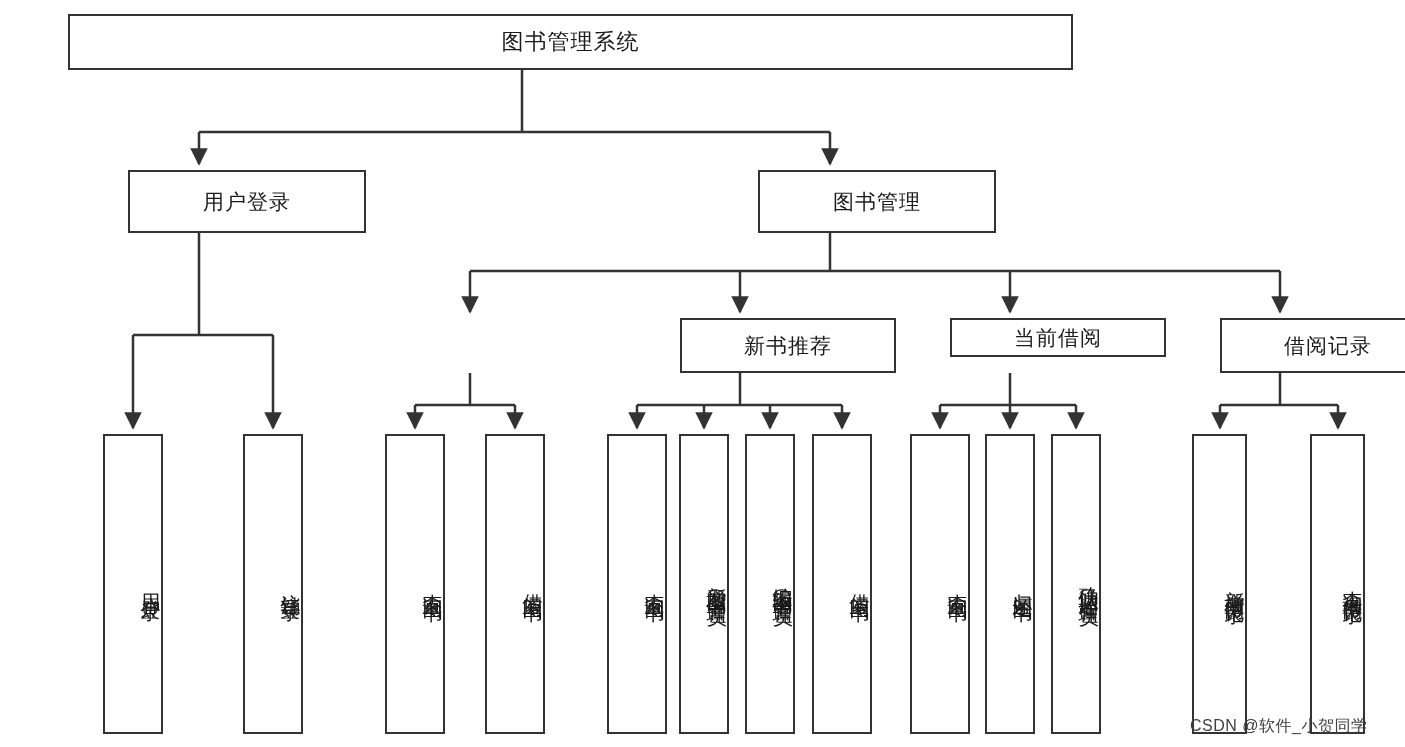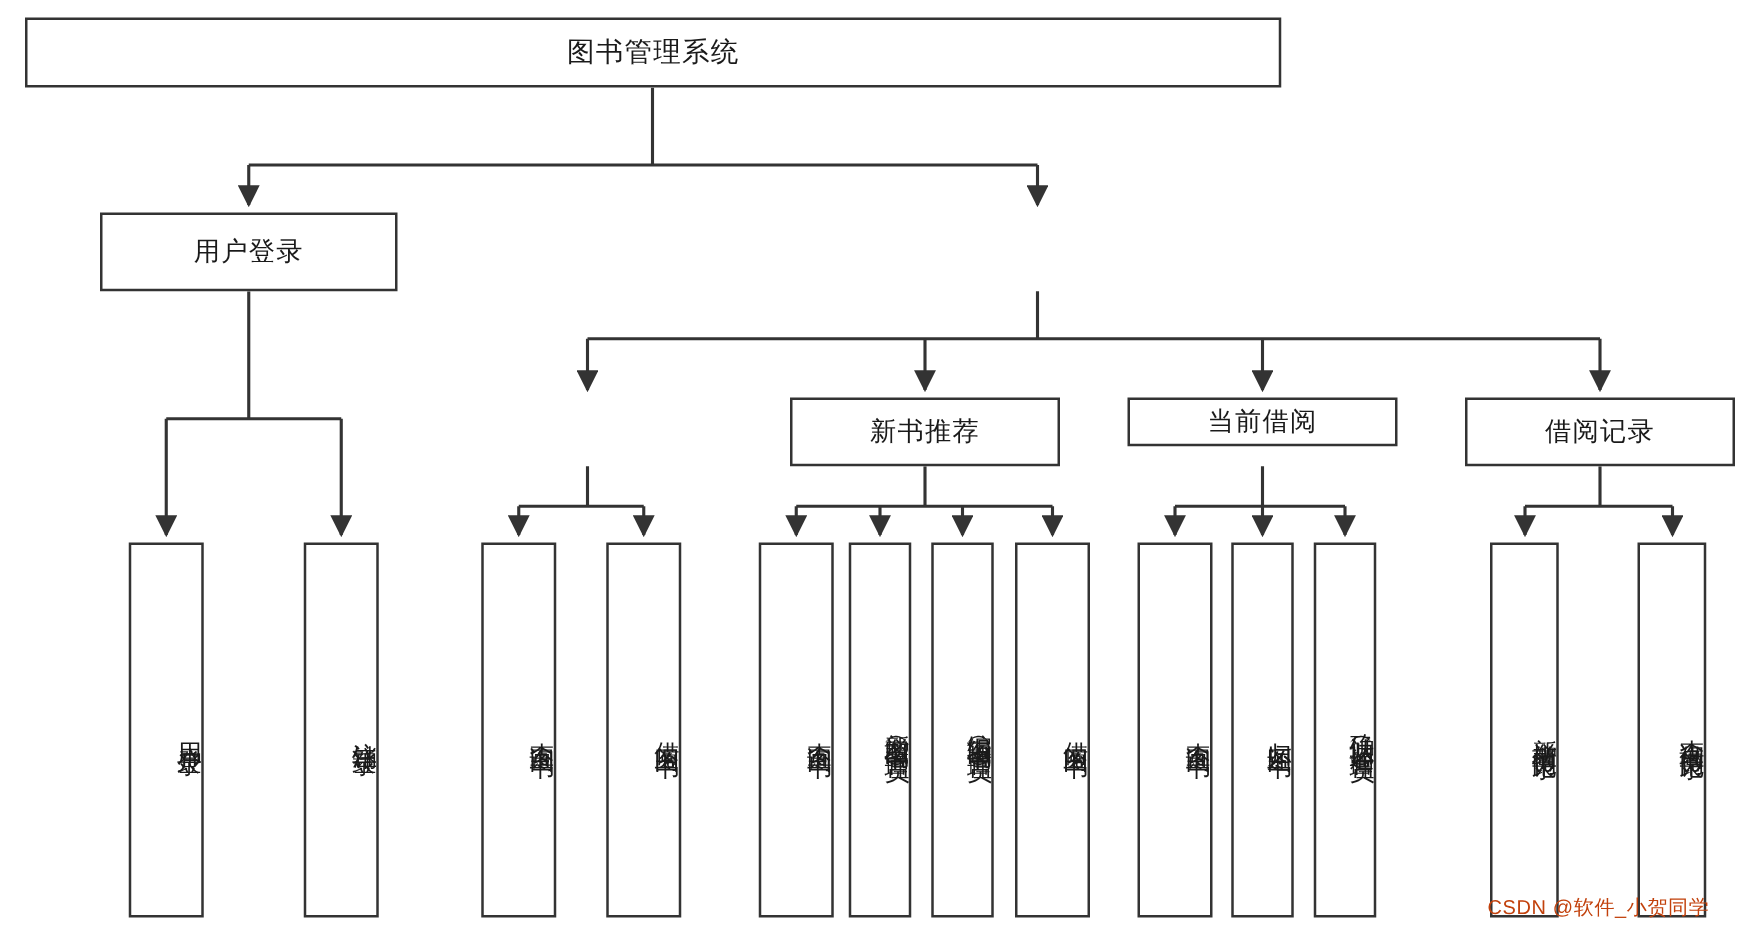--- a/index.html
+++ b/index.html
@@ -34,20 +34,21 @@
     display: flex;
     align-items: center;
     justify-content: center;
     color: #1a1a1a;
     z-index: 2;
   }
   .node.h {
     font-size: 21px;
     letter-spacing: 1px;
     line-height: 1.1;
+    margin-left: 48px;
   }
   .node.root {
     font-size: 22px;
   }
   .node.v {
     font-size: 20px;
     writing-mode: vertical-rl;
     text-orientation: upright;
     letter-spacing: 3px;
     line-height: 1.05;
@@ -56,21 +57,21 @@
     justify-content: center;
   }
   .node.v .vtext {
     writing-mode: vertical-rl;
     text-orientation: upright;
     white-space: nowrap;
   }
   .watermark {
     position: absolute;
     font-size: 16px;
-    color: #c2410c;
+    color: #404040;
     letter-spacing: 0.5px;
     white-space: nowrap;
     z-index: 5;
     user-select: none;
   }
 </style>
 </head>
 <body>
 
 <div id="canvas">
@@ -125,20 +126,23 @@
     </g>
   </svg>
 
   <div class="node h root" style="left:20px; top:14px; width:1005px; height:56px;">
     <span>图书管理系统</span>
   </div>
 
   <div class="node h" style="left:80px; top:170px; width:238px; height:63px;">
     <span>用户登录</span>
   </div>
+  <div class="node h" style="left:710px; top:170px; width:238px; height:63px;">
+    <span>图书管理</span>
+  </div>
 
   <div class="node h" style="left:632px; top:318px; width:216px; height:55px;">
     <span>新书推荐</span>
   </div>
   <div class="node h" style="left:902px; top:318px; width:216px; height:39px;">
     <span>当前借阅</span>
   </div>
   <div class="node h" style="left:1172px; top:318px; width:216px; height:55px;justify-content:center;">
     <span>借阅记录</span>
   </div>

